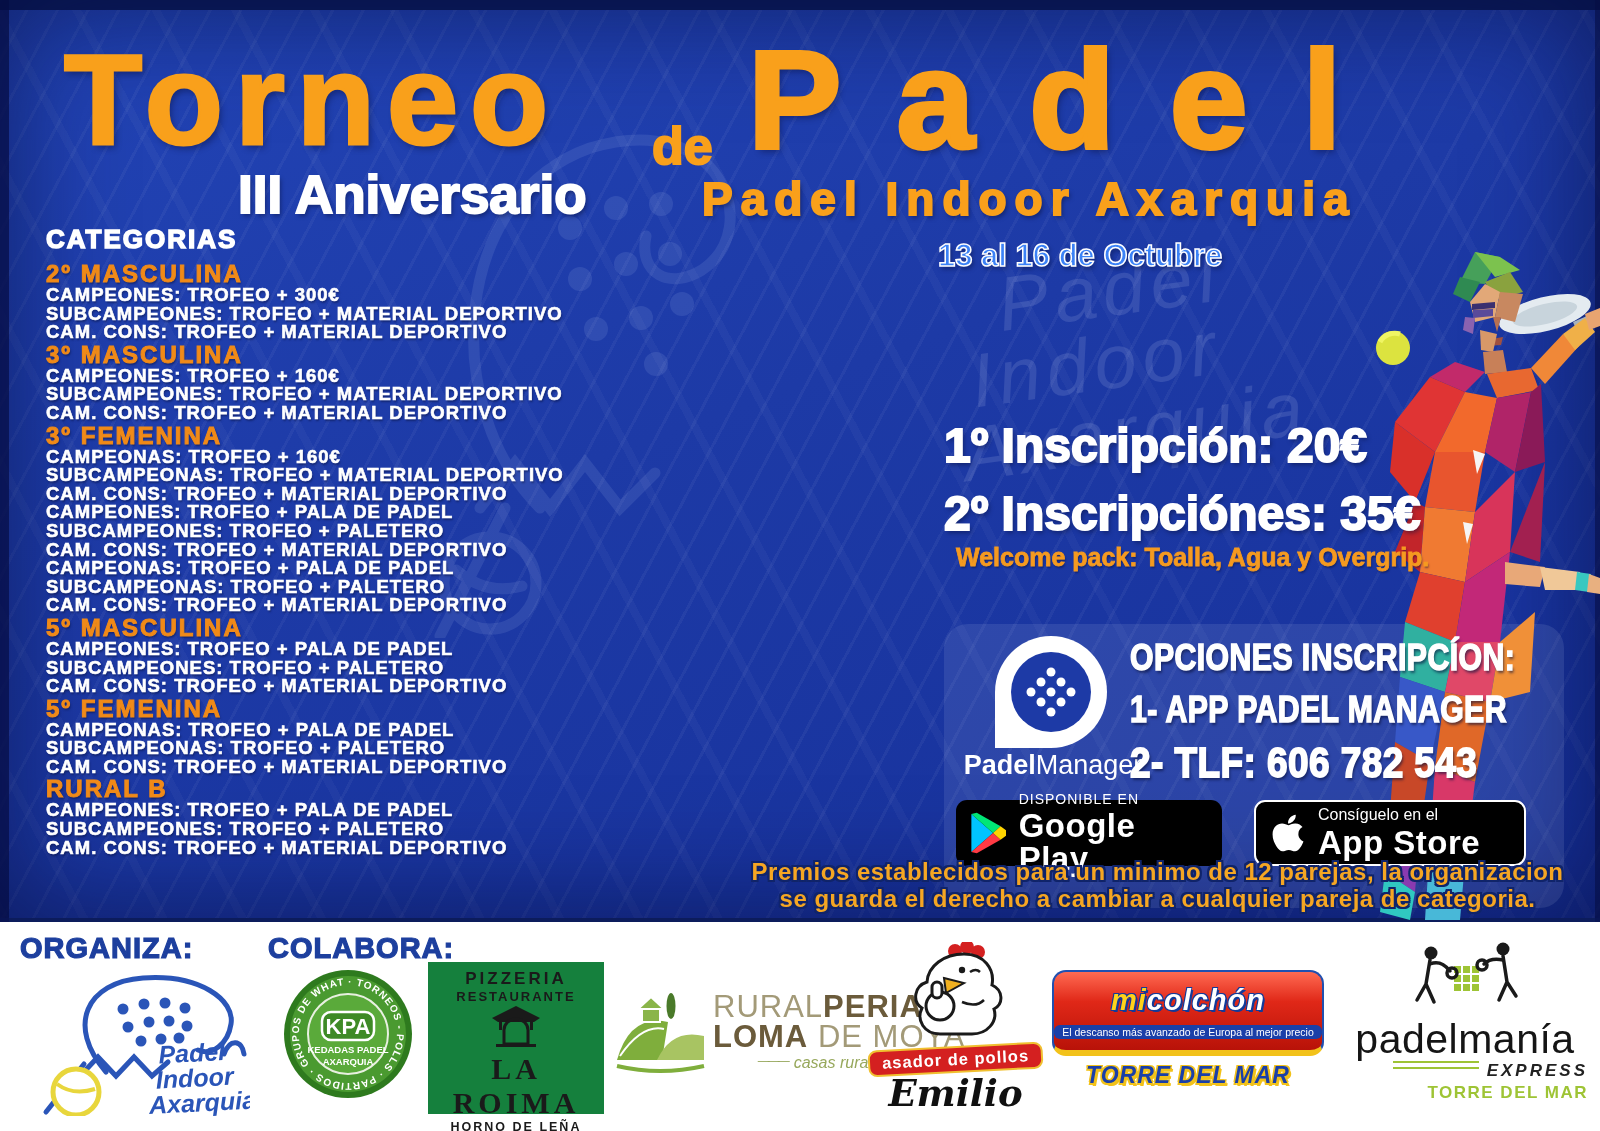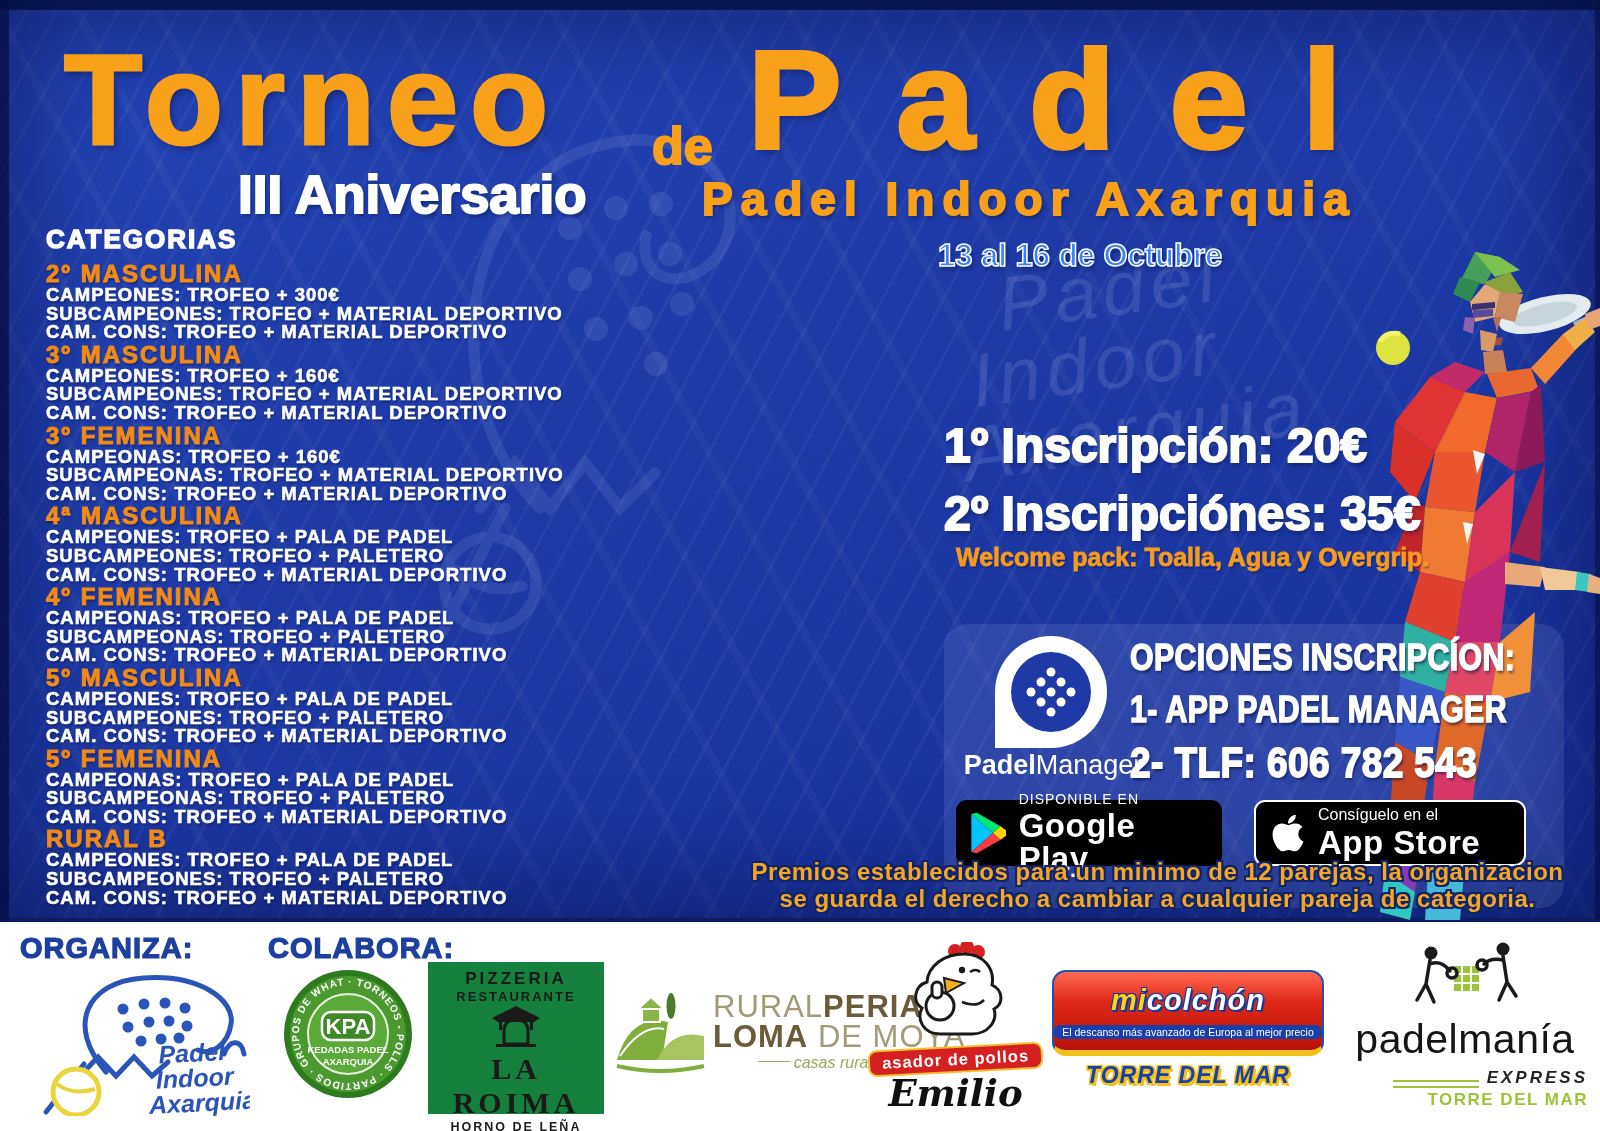--- a/index.html
+++ b/index.html
@@ -126,21 +126,21 @@
   .mic-name { font-size:29px; line-height:44px; font-weight:bold; font-style:italic; letter-spacing:1px;
     text-shadow:2px 2px 0 #123a9a,-1px -1px 0 #123a9a,1px -1px 0 #123a9a,-1px 1px 0 #123a9a; }
   .mic-mi { color:#ffd21a; } .mic-rest { color:#fff; }
   .mic-strip { display:inline-block; background:#1a3fa8; border-radius:6px; color:#fff; font-size:10.5px;
     padding:1px 8px; margin-top:2px; }
   .mic-city { margin-top:6px; font-size:23px; font-weight:bold; font-style:italic; color:#1a3fa8; letter-spacing:1px;
     text-shadow:-1.5px -1.5px 0 #f2c21a,1.5px -1.5px 0 #f2c21a,-1.5px 1.5px 0 #f2c21a,1.5px 1.5px 0 #f2c21a,2.5px 2.5px 0 #f2c21a; }
 
   .pmx-logo { left:1332px; top:18px; width:266px; text-align:center; }
   .pmx-name { font-size:41px; line-height:42px; color:#151515; letter-spacing:0.5px; }
-  .pmx-row { display:flex; align-items:flex-end; justify-content:flex-end; padding-right:10px; margin-top:8px; }
+  .pmx-row { display:flex; align-items:flex-start; justify-content:flex-end; padding-right:10px; margin-top:1px; }
   .pmx-lines { width:86px; height:8px; border-top:2.5px solid #9ec435; border-bottom:2.5px solid #9ec435; margin-right:8px; }
   .pmx-express { font-size:17px; font-weight:bold; font-style:italic; letter-spacing:3px; color:#222; }
   .pmx-city { font-size:17px; font-weight:bold; color:#9ec435; letter-spacing:1.5px; text-align:right; padding-right:10px; margin-top:2px; }
 </style>
 </head>
 <body>
 
 <div class="poster">
 
   <div class="blue-area">
@@ -198,27 +198,25 @@
       <div class="cat-line">SUBCAMPEONES: TROFEO + MATERIAL DEPORTIVO</div>
       <div class="cat-line">CAM. CONS: TROFEO + MATERIAL DEPORTIVO</div>
     </div>
     <div class="cat-block">
       <div class="cat-h">3º FEMENINA</div>
       <div class="cat-line">CAMPEONAS: TROFEO + 160€</div>
       <div class="cat-line">SUBCAMPEONAS: TROFEO + MATERIAL DEPORTIVO</div>
       <div class="cat-line">CAM. CONS: TROFEO + MATERIAL DEPORTIVO</div>
     </div>
     <div class="cat-block">
-      <div class="cat-h">4ª MASCULINA</div>
       <div class="cat-line">CAMPEONES: TROFEO + PALA DE PADEL</div>
       <div class="cat-line">SUBCAMPEONES: TROFEO + PALETERO</div>
       <div class="cat-line">CAM. CONS: TROFEO + MATERIAL DEPORTIVO</div>
     </div>
     <div class="cat-block">
-      <div class="cat-h">4º FEMENINA</div>
       <div class="cat-line">CAMPEONAS: TROFEO + PALA DE PADEL</div>
       <div class="cat-line">SUBCAMPEONAS: TROFEO + PALETERO</div>
       <div class="cat-line">CAM. CONS: TROFEO + MATERIAL DEPORTIVO</div>
     </div>
     <div class="cat-block">
       <div class="cat-h">5º MASCULINA</div>
       <div class="cat-line">CAMPEONES: TROFEO + PALA DE PADEL</div>
       <div class="cat-line">SUBCAMPEONES: TROFEO + PALETERO</div>
       <div class="cat-line">CAM. CONS: TROFEO + MATERIAL DEPORTIVO</div>
     </div>

